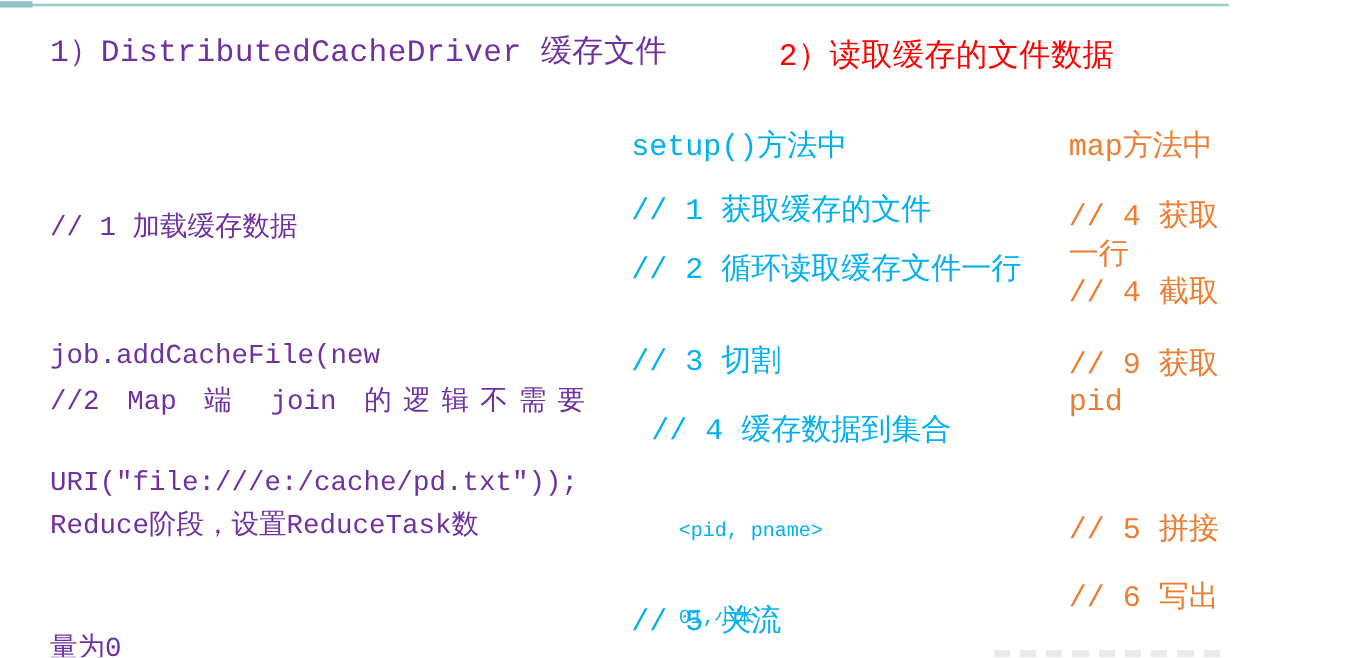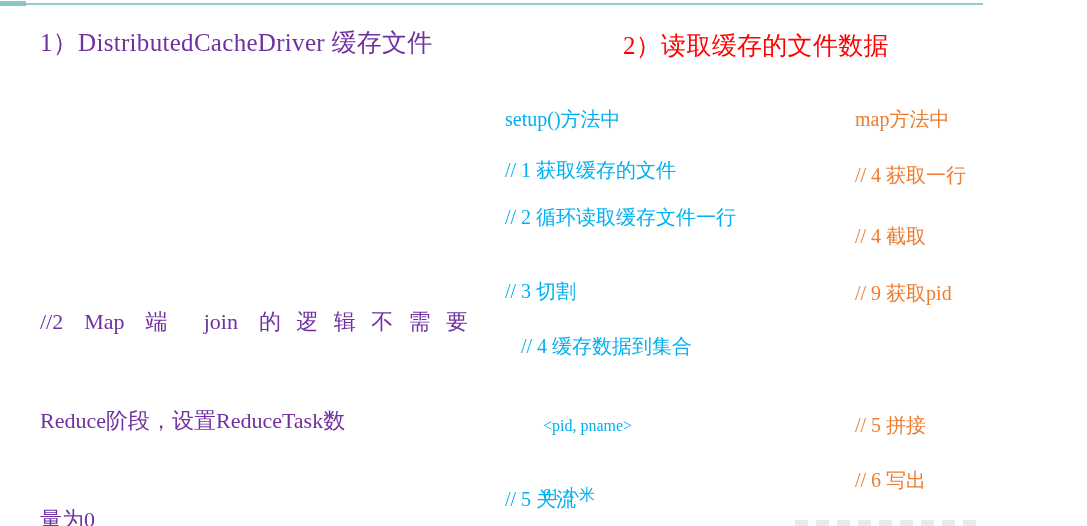--- a/index.html
+++ b/index.html
@@ -1,48 +1,53 @@
 <!DOCTYPE html>
 <html><head>
 <meta charset="utf-8">
 <style>
   html,body{margin:0;padding:0;background:#ffffff;}
   .slide{
     position:relative;width:983px;height:526px;background:#ffffff;overflow:hidden;
-    font-family:Liberation Serif, serif;
+    font-family:Liberation Mono, monospace;
   }
   .abs{position:absolute;white-space:pre-wrap;}
   .purple{color:#7030A0;}
   .red{color:#FF0000;}
   .blue{color:#00B0F0;}
   .orange{color:#ED7D31;}
   .h{font-size:25px;line-height:30px;letter-spacing:0.3px;}
   .code{font-size:22px;line-height:34px;}
   .code2{font-size:22px;line-height:33px;}
-  .body{font-size:20px;line-height:30px;}
+  .body{font-size:24px;line-height:30px;}
   .sub{font-size:16px;line-height:23px;}
   .jline{width:428px;text-align:justify;text-align-last:justify;}
   .topline{position:absolute;left:0;top:3px;width:1087px;height:2px;background:#96CCCB;}
   .topnub{position:absolute;left:0;top:1px;width:26px;height:5px;background:#8AC6C5;}
   .watermark{
     position:absolute;left:795px;bottom:0;width:280px;height:6px;opacity:0.55;
     background:repeating-linear-gradient(90deg,#d9d9d9 0 13px,transparent 13px 21px);
   }
 </style>
 </head>
 <body>
 
 <div class="slide">
   <div class="topline"></div>
   <div class="topnub"></div>
 
   <div class="abs h purple" style="left:40px;top:28px;">1）DistributedCacheDriver 缓存文件</div>
 
   <div class="abs h red" style="left:623px;top:31px;">2）读取缓存的文件数据</div>
 
+  <div class="abs code purple" style="left:40px;top:98px;width:432px;">
+    <div>// 1 加载缓存数据</div>
+    <div>job.addCacheFile(new</div>
+    <div>URI("file:///e:/cache/pd.txt"));</div>
+  </div>
 
   <div class="abs code2 purple" style="left:40px;top:239px;width:432px;">
     <div class="jline">//2 Map 端 join 的逻辑不需要</div>
     <div>Reduce阶段，设置ReduceTask数</div>
     <div>量为0</div>
     
   </div>
 
   <div class="abs body blue" style="left:505px;top:104px;">setup()方法中</div>
   <div class="abs body blue" style="left:505px;top:155px;text-align:center;">// 1 获取缓存的文件</div>

